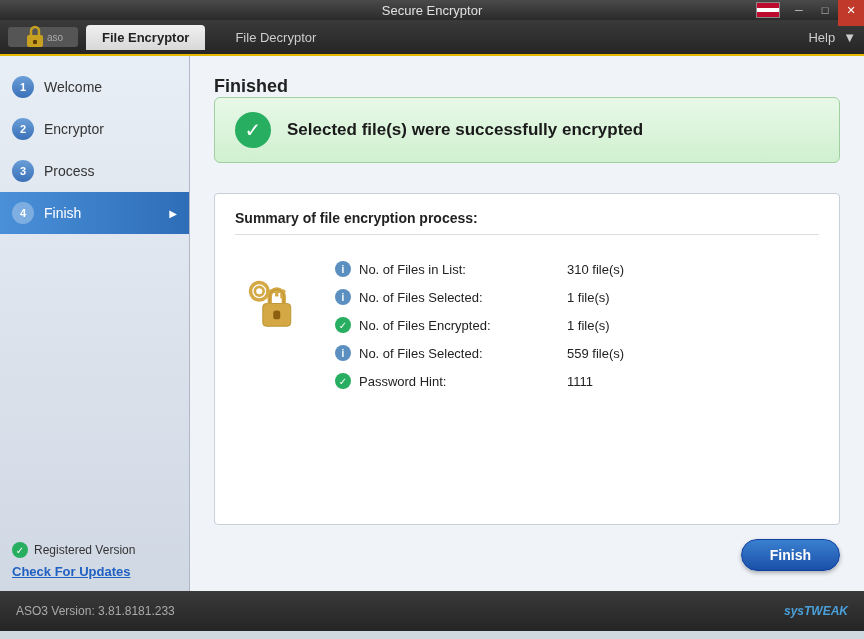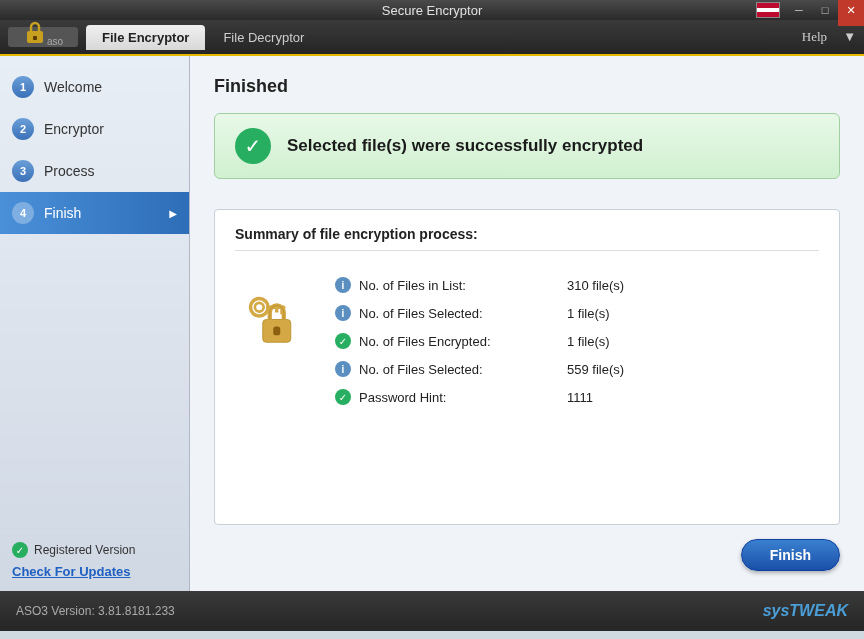--- a/index.html
+++ b/index.html
@@ -66,51 +66,50 @@
       align-items: center;
       padding: 0 8px;
       border-bottom: 2px solid #e6b800;
     }
     .menubar-logo {
       width: 70px;
       height: 20px;
       background: #555;
       border-radius: 3px;
       display: flex;
-      align-items: flex-end;
+      align-items: center;
       justify-content: center;
       color: #ccc;
       font-size: 11px;
       margin-right: 8px;
     }
     .menubar-tabs {
       display: flex;
-      gap: 2px;
+      gap: 14px;
     }
     .menubar-tab {
       padding: 5px 16px;
       border-radius: 4px 4px 0 0;
       font-size: 13px;
       cursor: pointer;
       color: #ccc;
     }
     .menubar-tab.active {
       background: linear-gradient(to bottom, #f0f0f0, #d8d8d8);
       color: #222;
       font-weight: bold;
     }
     .menubar-help {
       margin-left: auto;
       color: #ccc;
       font-size: 13px;
       cursor: pointer;
       display: flex;
       align-items: center;
-      gap: 16px;
-      font-family: Liberation Serif, serif;
+      gap: 8px;
     }
 
     
     .main-container {
       display: flex;
       height: 535px;
     }
 
     
     .sidebar {
@@ -191,21 +190,20 @@
       flex: 1;
       background: #f0f4f8;
       padding: 20px 24px;
       display: flex;
       flex-direction: column;
     }
     .content-title {
       font-size: 18px;
       font-weight: bold;
       color: #222;
-      margin-bottom: 16px;
     }
 
     
     .success-banner {
       background: linear-gradient(to bottom, #e8f8e8, #d0f0d0);
       border: 1px solid #a0d0a0;
       border-radius: 6px;
       padding: 14px 20px;
       display: flex;
       align-items: center;
@@ -317,21 +315,21 @@
       align-items: center;
       justify-content: space-between;
       padding: 0 16px;
     }
     .footer-version {
       color: #aaa;
       font-size: 12px;
     }
     .footer-brand {
       color: #888;
-      font-size: 16px;
+      font-size: 12px;
       font-style: italic;
     }
     .footer-brand span {
       color: #4a9fd8;
       font-weight: bold;
     }
     .finish-btn {
       background: linear-gradient(to bottom, #3a80d0, #1a50a8);
       color: white;
       border: 1px solid #1040a0;

